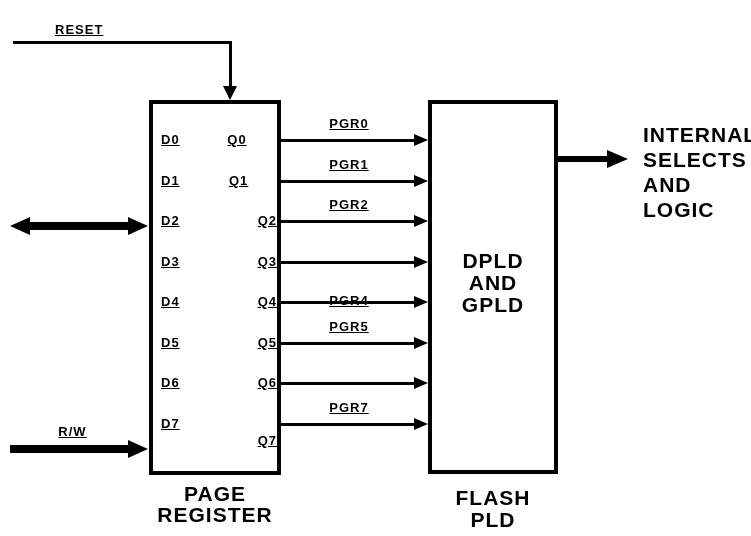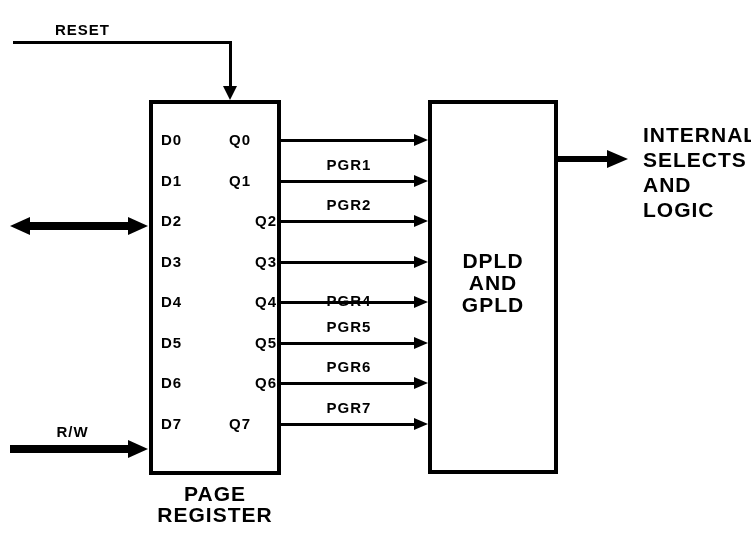--- a/index.html
+++ b/index.html
@@ -1,21 +1,21 @@
 <!DOCTYPE html>
 <html><head>
 <meta charset="utf-8">
 <style>
   html,body{margin:0;padding:0;background:#fff;}
   .canvas{
     position:relative;width:751px;height:536px;background:#ffffff;
     font-family:"Liberation Sans","DejaVu Sans",sans-serif;
     font-weight:bold;color:#000;overflow:hidden;
   }
-  .lbl{position:absolute;font-size:15px;line-height:18px;letter-spacing:1px;white-space:nowrap;}
+  .lbl{position:absolute;font-size:13px;line-height:18px;letter-spacing:1px;white-space:nowrap;text-decoration:underline;}
   .ctr{text-align:center;}
   .ln{position:absolute;background:#000000;}
   .box{position:absolute;border:4px solid #000000;box-sizing:border-box;background:#ffffff;}
   .tri{position:absolute;width:0;height:0;}
   .tri-right{border-top:6px solid transparent;border-bottom:6px solid transparent;border-left:14px solid #000;}
   .tri-right-big{border-top:9px solid transparent;border-bottom:9px solid transparent;border-left:20px solid #000;}
   .tri-left-big{border-top:9px solid transparent;border-bottom:9px solid transparent;border-right:20px solid #000;}
   .tri-down{border-left:7px solid transparent;border-right:7px solid transparent;border-top:14px solid #000;}
   .caption{position:absolute;font-size:21px;letter-spacing:1px;}
   .caption span{display:block;}
@@ -36,31 +36,32 @@
 
   <div class="lbl" style="left:161px;top:131px;">D0</div>
   <div class="lbl" style="left:161px;top:172px;">D1</div>
   <div class="lbl" style="left:161px;top:212px;">D2</div>
   <div class="lbl" style="left:161px;top:253px;">D3</div>
   <div class="lbl" style="left:161px;top:293px;">D4</div>
   <div class="lbl" style="left:161px;top:334px;">D5</div>
   <div class="lbl" style="left:161px;top:374px;">D6</div>
   <div class="lbl" style="left:161px;top:415px;">D7</div>
 
-  <div class="lbl" style="left:229px;top:131px;width:48px;text-align:left;">Q0</div>
+  <div class="lbl" style="left:213px;top:131px;width:48px;text-align:center;">Q0</div>
   <div class="lbl" style="left:229px;top:172px;width:48px;">Q1</div>
   <div class="lbl" style="left:229px;top:212px;width:48px;text-align:right;">Q2</div>
   <div class="lbl" style="left:229px;top:253px;width:48px;text-align:right;">Q3</div>
   <div class="lbl" style="left:229px;top:293px;width:48px;text-align:right;">Q4</div>
   <div class="lbl" style="left:229px;top:334px;width:48px;text-align:right;">Q5</div>
   <div class="lbl" style="left:229px;top:374px;width:48px;text-align:right;">Q6</div>
-  <div class="lbl" style="left:229px;top:415px;width:48px;">Q7</div>
+  <div class="lbl" style="left:229px;top:432px;width:48px;text-align:right;">Q7</div>
 
   <div class="ln" style="left:281px;top:139px;width:134px;height:3px;"></div>
   <div class="tri tri-right" style="left:414px;top:134px;"></div>
+  <div class="lbl ctr" style="left:281px;top:115px;width:136px;">PGR0</div>
 
   <div class="ln" style="left:281px;top:180px;width:134px;height:3px;"></div>
   <div class="tri tri-right" style="left:414px;top:175px;"></div>
   <div class="lbl ctr" style="left:281px;top:156px;width:136px;">PGR1</div>
 
   <div class="ln" style="left:281px;top:220px;width:134px;height:3px;"></div>
   <div class="tri tri-right" style="left:414px;top:215px;"></div>
   <div class="lbl ctr" style="left:281px;top:196px;width:136px;">PGR2</div>
 
   <div class="ln" style="left:281px;top:261px;width:134px;height:3px;"></div>
@@ -69,21 +70,20 @@
   <div class="ln" style="left:281px;top:301px;width:134px;height:3px;"></div>
   <div class="tri tri-right" style="left:414px;top:296px;"></div>
   <div class="lbl ctr" style="left:281px;top:292px;width:136px;">PGR4</div>
 
   <div class="ln" style="left:281px;top:342px;width:134px;height:3px;"></div>
   <div class="tri tri-right" style="left:414px;top:337px;"></div>
   <div class="lbl ctr" style="left:281px;top:318px;width:136px;">PGR5</div>
 
   <div class="ln" style="left:281px;top:382px;width:134px;height:3px;"></div>
   <div class="tri tri-right" style="left:414px;top:377px;"></div>
-  <div class="lbl ctr" style="left:281px;top:358px;width:136px;">PGR6</div>
 
   <div class="ln" style="left:281px;top:423px;width:134px;height:3px;"></div>
   <div class="tri tri-right" style="left:414px;top:418px;"></div>
   <div class="lbl ctr" style="left:281px;top:399px;width:136px;">PGR7</div>
 
   <div class="tri tri-left-big" style="left:10px;top:217px;"></div>
   <div class="ln" style="left:28px;top:222px;width:102px;height:8px;"></div>
   <div class="tri tri-right-big" style="left:128px;top:217px;"></div>
 
   <div class="lbl ctr" style="left:30px;top:423px;width:85px;">R/W</div>
@@ -102,14 +102,18 @@
     <span>PAGE</span>
     <span>REGISTER</span>
   </div>
 
   <div class="caption ctr" style="left:432px;top:250px;width:122px;line-height:22px;">
     <span>DPLD</span>
     <span>AND</span>
     <span>GPLD</span>
   </div>
 
+  <div class="caption ctr" style="left:423px;top:487px;width:140px;line-height:22px;">
+    <span>FLASH</span>
+    <span>PLD</span>
+  </div>
 
 </div>
 
 </body></html>

